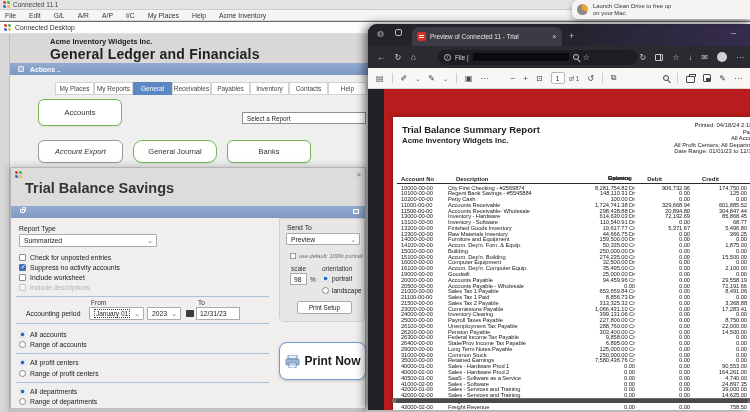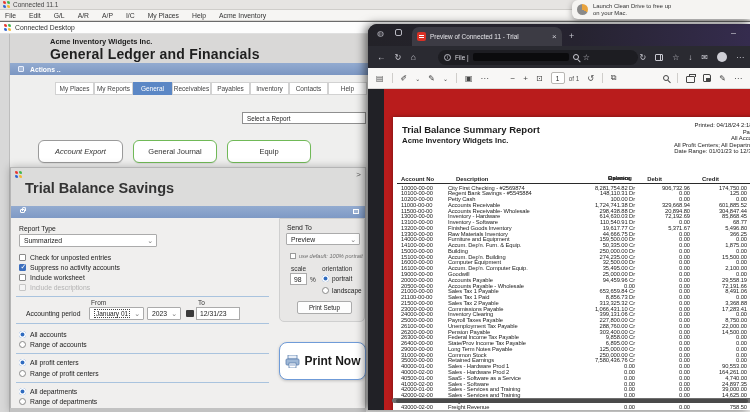--- a/index.html
+++ b/index.html
@@ -36,21 +36,21 @@
   .actionsbar .t { font-size:6.8px; font-weight:bold; color:#fff; }
 
   .tabs { position:absolute; left:55px; top:82px; display:flex; }
   .tab { width:39px; height:13px; border:1px solid #d2d2d2; background:#fff; display:flex; align-items:center; justify-content:center; font-size:6.5px; color:#444; }
   .tab.active { background:#5b87c5; border-color:#5b87c5; color:#fff; }
 
   .qbtn { position:absolute; background:#fff; border:1.5px solid #70b957; border-radius:6px; display:flex; align-items:center; justify-content:center; font-size:7.5px; color:#333; box-shadow:0 1px 1px rgba(0,0,0,.08); }
   .qbtn.gray { border-color:#9a9a9a;font-style:italic; }
   #btn-accounts { left:38px; top:99px; width:84px; height:27px; }
   #btn-account-export { left:38px; top:140px; width:85px; height:23px; }
-  #btn-general-journal { left:133px; top:140px; width:84px; height:23px; }
+  #btn-general-journal { left:133px; top:140px; width:84px; height:23px;border-radius:9px; }
   #btn-banks { left:227px; top:140px; width:84px; height:23px; }
   .reportsel { position:absolute; left:242px; top:112px; width:124px; height:12px; background:#fff; border:1px solid #8f8f8f; font-size:6.3px; color:#222; display:flex; align-items:center; padding-left:4px; }
 
   
   .dlg { position:absolute; left:10px; top:167px; width:356px; height:245px; background:#f0efee; border:1px solid #b5b5b5; box-shadow:0 0 8px rgba(0,0,0,.25); }
   .dlg-title { position:absolute; left:0; top:0; width:100%; height:38px; background:#dcdcdb; }
   .dlg-title .pin { position:absolute; left:4px; top:3px; }
   .dlg-title .tt { position:absolute; left:14px; top:12px; font-size:14.5px; font-weight:bold; color:#333; }
   .dlg-title .chev { position:absolute; right:4px; top:2px; font-size:8px; color:#555; }
   .dlg-blue { position:absolute; left:0; top:38px; width:100%; height:12px; background:linear-gradient(#93abd0,#7e99c5); }
@@ -245,24 +245,25 @@
         <div class="tab">
           <span>Inventory</span>
         </div>
         <div class="tab">
           <span>Contacts</span>
         </div>
         <div class="tab">
           <span>Help</span>
         </div>
       </div>
+    <div class="qbtn" id="btn-accounts">Accounts</div>
     <div class="reportsel">Select a Report</div>
     <div class="qbtn gray" id="btn-account-export">Account Export</div>
     <div class="qbtn" id="btn-general-journal">General Journal</div>
-    <div class="qbtn" id="btn-banks">Equip</div>
+    <div class="qbtn" id="btn-banks">Banks</div>
     <div class="lgutter"></div>
 
     <div class="dlg">
       <div class="dlg-title">
         <span class="pin">
             <i></i>
             <i></i>
             <i></i>
             <i></i>
           </span>

